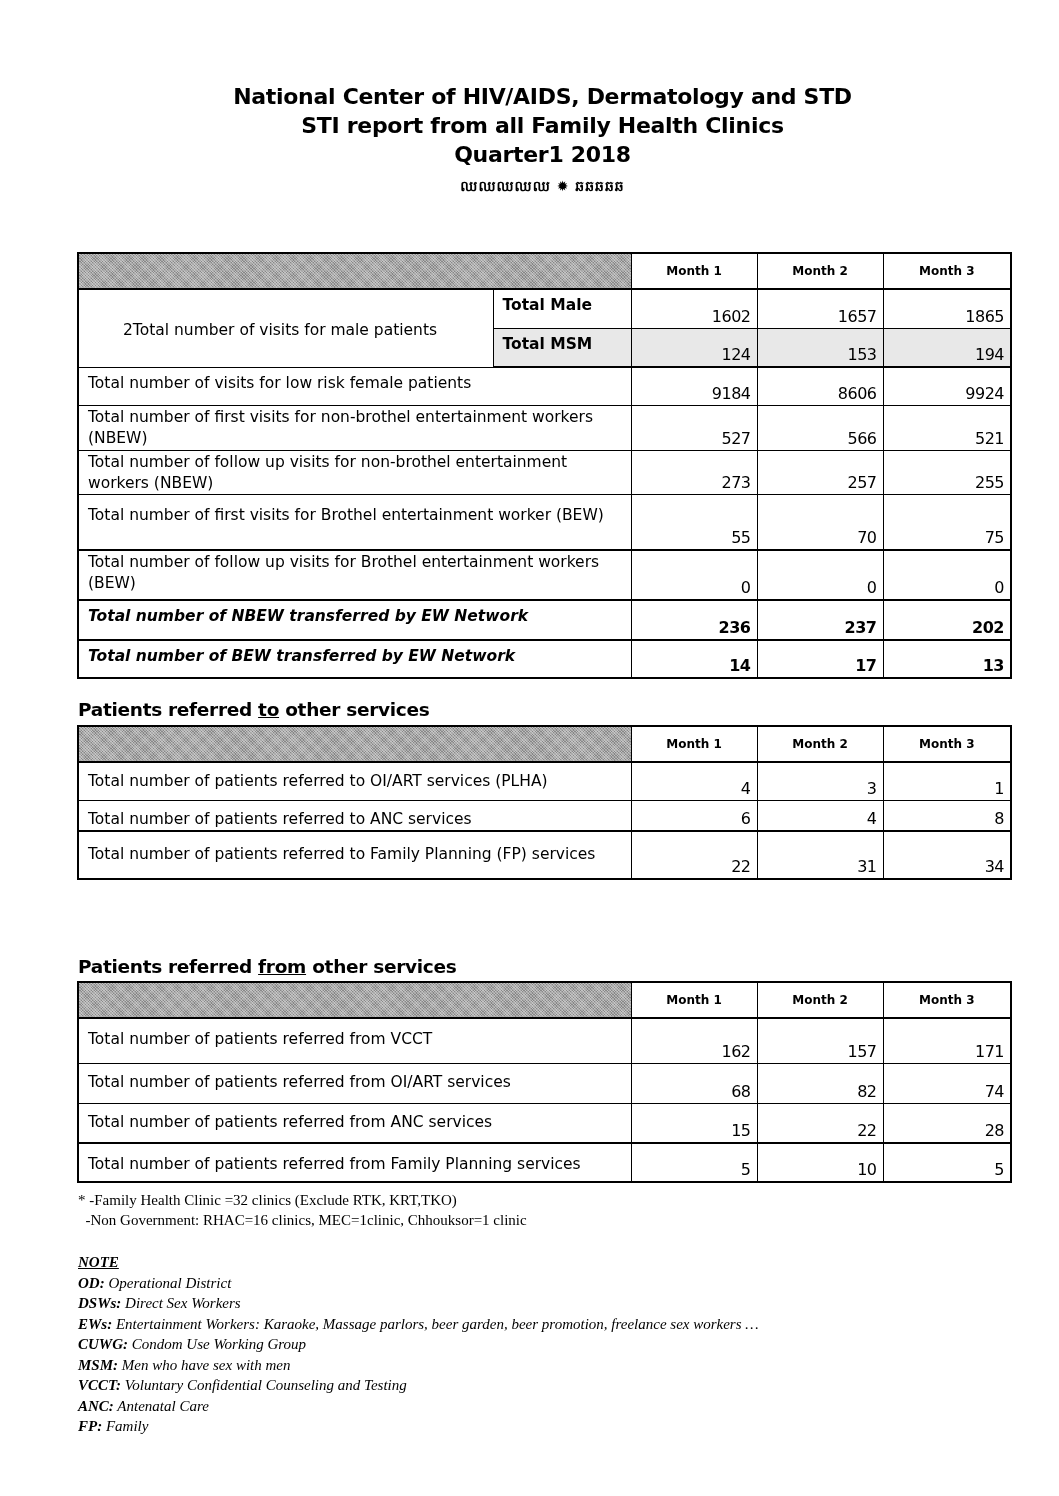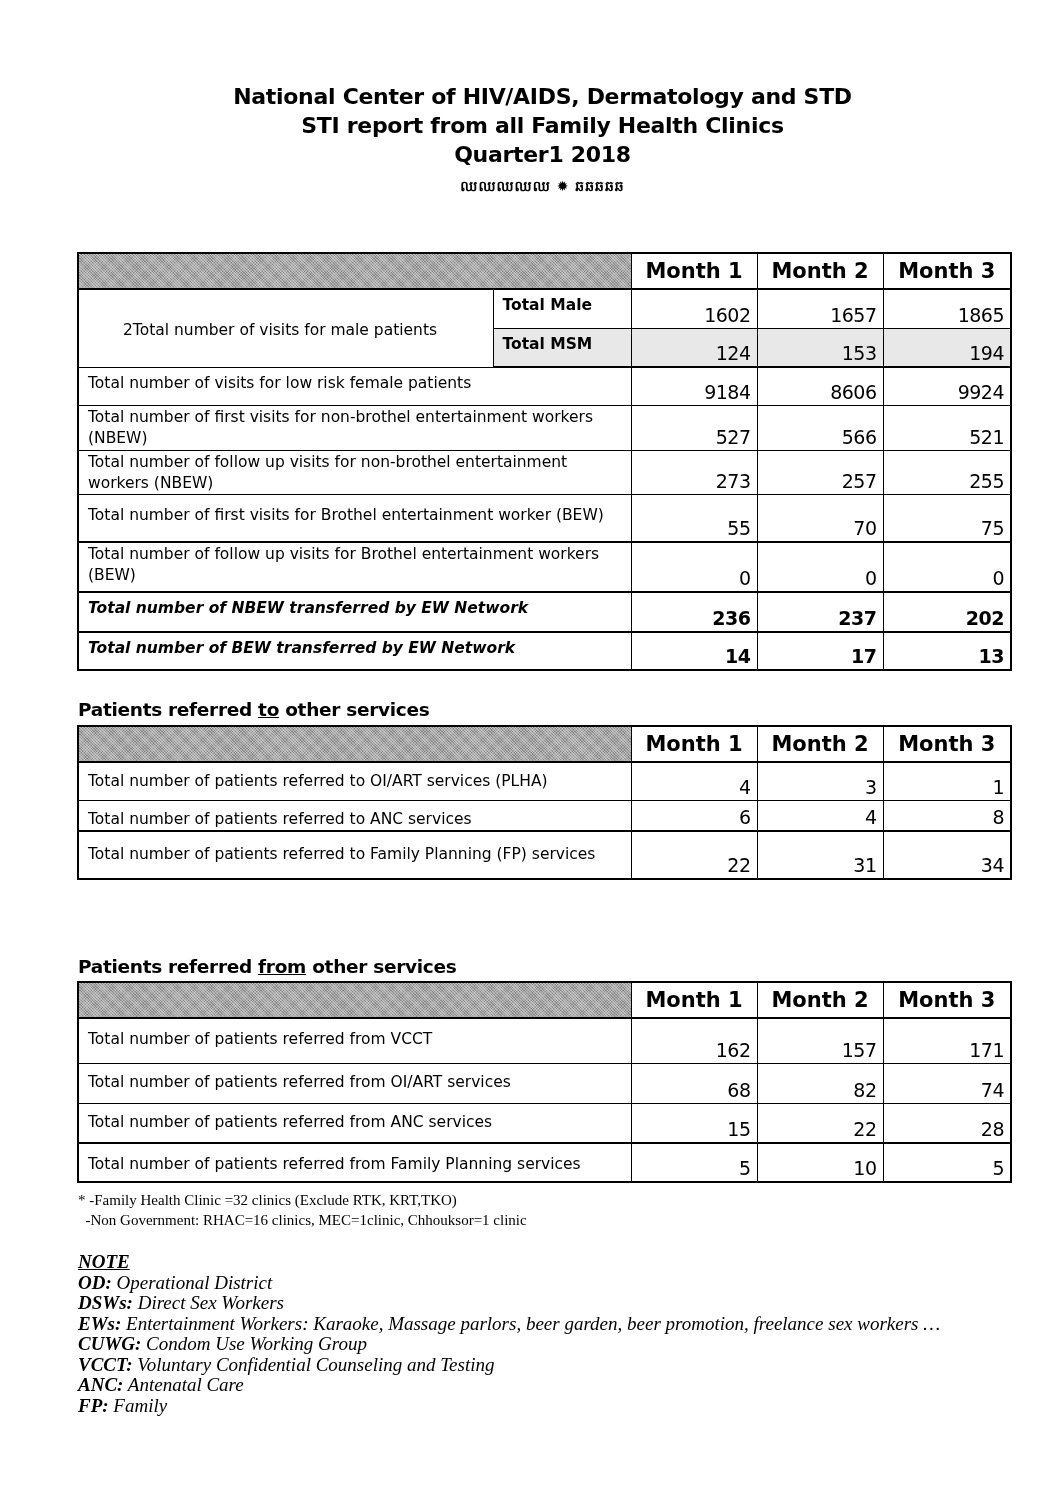--- a/index.html
+++ b/index.html
@@ -7,36 +7,36 @@
   .title-block { position: absolute; top: 82px; left: 0; width: 1085px; text-align: center; }
   .title-line { font-family: "DejaVu Sans", sans-serif; font-weight: bold; font-size: 22px; line-height: 29px; letter-spacing: -0.3px; }
   .ornament { font-size: 14px; line-height: 22px; margin-top: 6px; letter-spacing: 1px; font-weight: bold; }
 
   table.rpt { position: absolute; left: 77px; width: 933px; border-collapse: collapse; font-size: 15.5px; table-layout: fixed; }
   table.rpt td { border: 1px solid #000; padding: 0 4px 0 9px; vertical-align: middle; }
   table.rpt tr.head td { height: 34px; border-top: 2.5px solid #000; border-bottom: 2px solid #000; }
   .pattern { background-color: #a6a6a6;
     background-image: repeating-linear-gradient(45deg, rgba(255,255,255,0.35) 0 1px, transparent 1px 2px),
                       repeating-linear-gradient(-45deg, rgba(0,0,0,0.18) 0 1px, transparent 1px 2px); }
-  .mh { text-align: center; font-weight: bold; font-size: 21px; padding: 0 !important; }
-  td.num { text-align: right; vertical-align: bottom !important; padding: 0 6px 2px 4px !important; font-size: 19px; letter-spacing: -0.5px; }
+  .mh { text-align: center; font-weight: bold; font-size: 12px; padding: 0 !important; }
+  td.num { text-align: right; vertical-align: bottom !important; padding: 0 6px 2px 4px !important; font-size: 16px; letter-spacing: -0.5px; }
   td.lab { vertical-align: top !important; padding-top: 5px !important; line-height: 21px; }
   td.sub { font-weight: bold; font-size: 15.5px; vertical-align: top !important; padding-top: 6px !important; }
   .shade { background: #e8e8e8; }
   tr.bold td.lab { font-weight: bold; font-style: italic; }
   tr.bold td.num { font-weight: bold; }
   table.rpt td.left-edge { border-left: 2px solid #000; }
   table.rpt td.right-edge { border-right: 2px solid #000; }
   table.rpt tr.thick-bottom td { border-bottom: 2px solid #000; }
 
   .section-title { position: absolute; left: 78px; font-weight: bold; font-size: 18.5px; letter-spacing: -0.3px; }
   .section-title u { text-decoration: underline; margin-top: 24px; }
 
   .footnote { position: absolute; left: 78px; top: 1190px; font-family: "Liberation Serif", serif; font-size: 15px; line-height: 20px; }
-  .notes { position: absolute; left: 78px; top: 1252px; font-family: "Liberation Serif", serif; font-style: italic; font-size: 19px; line-height: 20.5px; }
+  .notes { position: absolute; left: 78px; top: 1252px; font-family: "Liberation Serif", serif; font-style: italic; font-size: 15px; line-height: 20.5px; }
   .notes .note-head { font-weight: bold; text-decoration: underline; }
   .notes b { font-weight: bold; }
 </style>
 </head>
 <body>
 
 <div class="title-block">
   <div class="title-line">National Center of HIV/AIDS, Dermatology and STD</div>
   <div class="title-line">STI report from all Family Health Clinics</div>
   <div class="title-line">Quarter1 2018</div>
@@ -82,21 +82,21 @@
     <td class="num">527</td>
     <td class="num">566</td>
     <td class="num right-edge">521</td>
   </tr>
   <tr style="height:44px">
     <td colspan="2" class="lab left-edge" style="padding-top:1px !important">Total number of follow up visits for non-brothel entertainment workers (NBEW)</td>
     <td class="num">273</td>
     <td class="num">257</td>
     <td class="num right-edge">255</td>
   </tr>
-  <tr style="height:48px" class="thick-bottom">
+  <tr style="height:56px" class="thick-bottom">
     <td colspan="2" class="lab left-edge" style="padding-top:10px !important">Total number of first visits for Brothel entertainment worker (BEW)</td>
     <td class="num">55</td>
     <td class="num">70</td>
     <td class="num right-edge">75</td>
   </tr>
   <tr style="height:50px" class="thick-bottom">
     <td colspan="2" class="lab left-edge" style="padding-top:1px !important">Total number of follow up visits for Brothel entertainment workers (BEW)</td>
     <td class="num">0</td>
     <td class="num">0</td>
     <td class="num right-edge">0</td>
@@ -202,16 +202,17 @@
   <div style="white-space:pre">* -Family Health Clinic =32 clinics (Exclude RTK, KRT,TKO)</div>
   <div style="white-space:pre">  -Non Government: RHAC=16 clinics, MEC=1clinic, Chhouksor=1 clinic</div>
 </div>
 
 <div class="notes">
   <div class="note-head">NOTE</div>
   <div><b>OD:</b><span> Operational District</span></div>
   <div><b>DSWs:</b><span> Direct Sex Workers</span></div>
   <div><b>EWs:</b><span> Entertainment Workers: Karaoke, Massage parlors, beer garden, beer promotion, freelance sex workers …</span></div>
   <div><b>CUWG:</b><span> Condom Use Working Group</span></div>
+  <div><b>MSM:</b><span> Men who have sex with men</span></div>
   <div><b>VCCT:</b><span> Voluntary Confidential Counseling and Testing</span></div>
   <div><b>ANC:</b><span> Antenatal Care</span></div>
   <div><b>FP:</b><span> Family</span></div>
 </div>
 
 </body></html>

